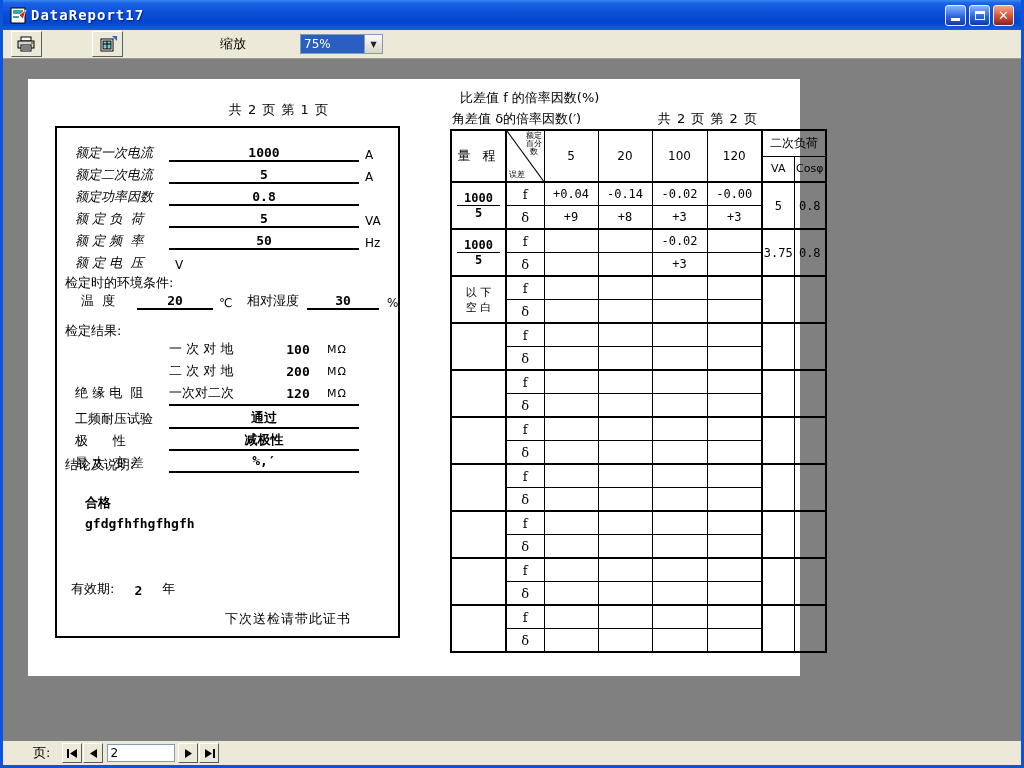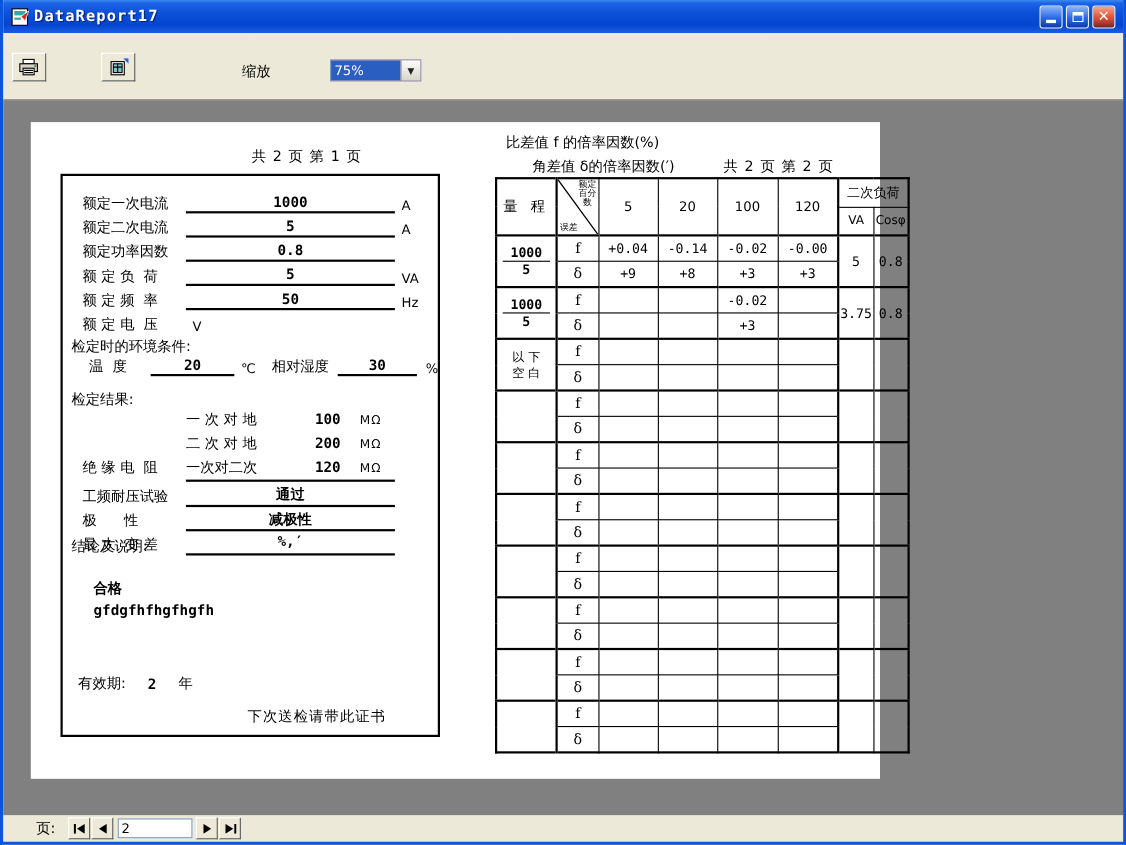--- a/index.html
+++ b/index.html
@@ -16,43 +16,43 @@
   .win-btns{display:flex;gap:3px;margin-right:2px;}
   .wbtn{width:21px;height:21px;border-radius:3px;border:1px solid #e8f0ff;display:flex;
     align-items:center;justify-content:center;box-sizing:border-box;cursor:default;
     box-shadow:inset 0 -9px 8px -7px rgba(0,0,60,.55);}
   .wbtn.bl{background:linear-gradient(#8ab4f8,#2a6ae8 55%,#1c5ce0);}
   .wbtn.rd{background:linear-gradient(#f5a68a,#e2553a 50%,#c23a1f);}
   .min-glyph{width:9px;height:3px;background:#fff;margin-top:9px;}
   .max-glyph{width:10px;height:9px;border:1px solid #fff;border-top:3px solid #fff;box-sizing:border-box;}
   .x-glyph{color:#fff;font:bold 13px "DejaVu Sans",sans-serif;line-height:13px;}
   
-  .toolbar{height:28px;flex:0 0 28px;background:#ece9d8;display:flex;align-items:flex-end;
-    padding:16px 8px;border-bottom:1px solid #9c9a8c;gap:41px;}
+  .toolbar{height:28px;flex:0 0 28px;background:#ece9d8;display:flex;align-items:center;
+    padding:0 8px;border-bottom:1px solid #9c9a8c;gap:41px;}
   .tbtn{width:29px;height:24px;margin-right:9px;background:#ece9d8;display:flex;align-items:center;
     justify-content:center;border:1px solid;border-color:#fff #5c5c5c #5c5c5c #fff;}
   .zoom-label{margin-left:47px;font-size:13px;}
   .combo{margin-left:13px;width:83px;height:20px;background:#fca5a5;border:1px solid #7f9db9;
     display:flex;box-sizing:border-box;}
   .combo-sel{flex:1;background:#2a5fc1;color:#fff;font-size:12px;line-height:18px;padding:0 3px;}
   .combo-btn{width:17px;background:linear-gradient(#fdfdfb,#d8d4c8);border-left:1px solid #7f9db9;
     display:flex;align-items:center;justify-content:center;font-size:8px;color:#222;}
   
   .content{flex:1;background:#808080;position:relative;overflow:hidden;}
   .paper{position:absolute;left:25px;top:20px;width:772px;height:597px;background:#fff;color:#000;}
   .page-ind{position:absolute;font-size:13px;letter-spacing:1px;white-space:pre;}
   #ind1{right:471px;top:22px;}
   #ind2{right:42px;top:31px;}
   
   .p1box{position:absolute;left:27px;top:47px;width:345px;height:512px;border:2px solid #000;
     box-sizing:border-box;font-size:13px;}
   .p1box span{white-space:pre;}
   .fields{padding-top:12px;}
   .frow{display:flex;align-items:flex-end;height:22px;padding-left:18px;}
-  .flabel{width:94px;}
+  .flabel{width:94px;font-style:italic;}
   .fline{width:190px;border-bottom:2px solid #000;text-align:center;}
   .fline b,.bnum{font:bold 13px "DejaVu Sans Mono",monospace;}
   .funit{width:30px;padding-left:6px;font-size:12px;}
   .abs{position:absolute;}
   .env-title{left:8px;top:146px;}
   .env-row{left:24px;top:164px;display:flex;align-items:flex-end;}
   .t-label{width:56px;} .t-line{width:76px;border-bottom:2px solid #000;text-align:center;}
   .t-unit{width:24px;padding-left:6px;font-size:12px;}
   .h-label{width:60px;padding-left:4px;} .h-line{width:72px;border-bottom:2px solid #000;text-align:center;}
   .h-unit{padding-left:8px;font-size:12px;}
@@ -70,21 +70,21 @@
   .pol-label{left:18px;top:304px;} .pol-val{top:303px;}
   .var-label{left:18px;top:326px;} .var-val{top:325px;font-family:"DejaVu Sans Mono",monospace;}
   .conc-title{left:8px;top:328px;text-align:center;}
   .conc-lines{left:28px;top:366px;}
   .conc-lines p{margin:0 0 4px 0;font-weight:bold;}
   .conc-lines p:nth-child(2){font-family:"DejaVu Sans Mono",monospace;}
   .validity{left:14px;top:452px;display:flex;gap:20px;align-items:flex-end;}
   .footer-note{left:168px;top:482px;letter-spacing:1px;white-space:pre;}
   
   .p2t1{left:432px;top:10px;font-size:13px;white-space:pre;}
-  .p2t2{left:456px;top:31px;font-size:13px;white-space:pre;text-align:right;}
+  .p2t2{left:424px;top:31px;font-size:13px;white-space:pre;text-align:right;}
   .ftable{position:absolute;left:422px;top:50px;border-collapse:collapse;table-layout:fixed;
     width:375px;border:2px solid #000;font-size:12px;}
   .ftable th,.ftable td{border:1px solid #000;text-align:center;padding:0;overflow:hidden;
     font-weight:normal;}
   .ftable thead tr{height:26px;}
   .ftable tbody td{height:22px;}
   .range-h{font-size:13px;letter-spacing:4px;}
   .corner{position:relative;border-left:2px solid #000 !important;}
   .corner svg{position:absolute;inset:0;width:100%;height:100%;}
   .corner .ct{position:absolute;right:1px;top:1px;width:17px;font-size:8px;line-height:8px;

